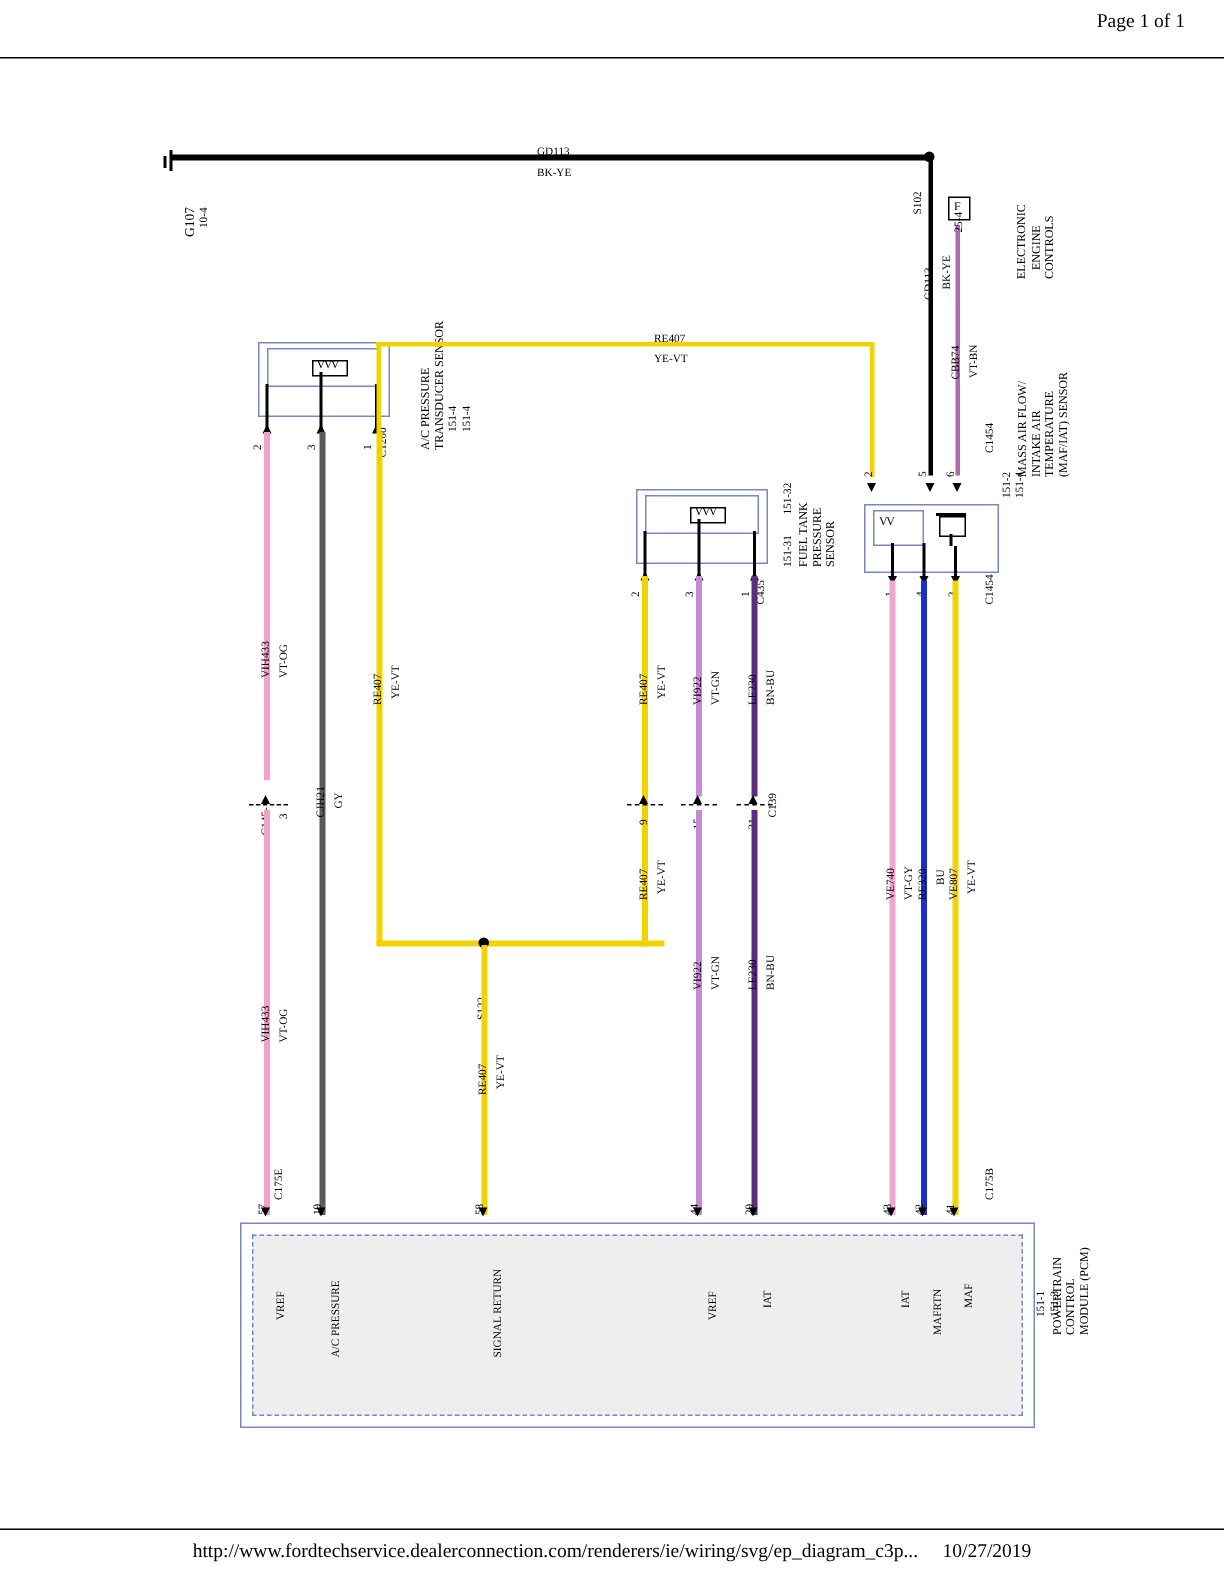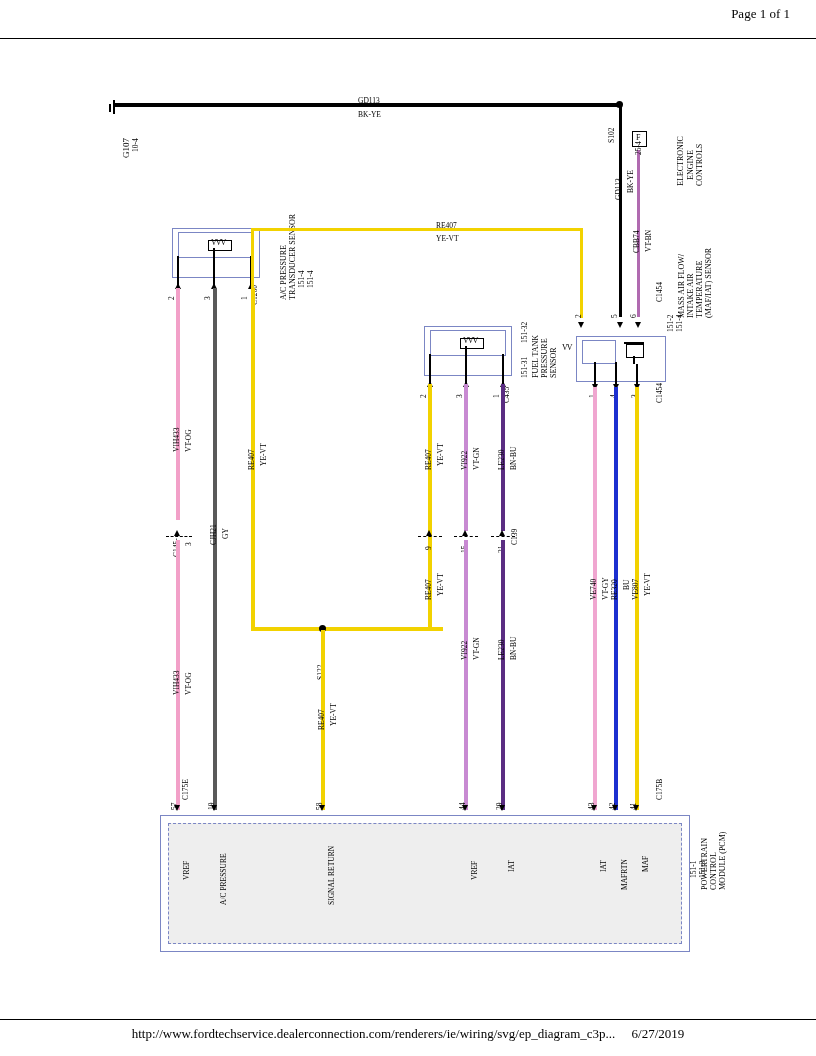--- a/index.html
+++ b/index.html
@@ -163,21 +163,21 @@
   <div class="conn" style="left:491px;top:536px;width:24px;"></div>
   <div class="arrow arrup" style="left:499px;top:530px;"></div>
   <div class="vlbl" style="left:497px;top:553px;">21</div>
   <div class="vlbl" style="left:510px;top:545px;">C139</div>
   <div class="w" style="left:501px;top:540px;width:4px;height:270px;background:#5a2d82;"></div>
   <div class="vlbl" style="left:497px;top:660px;">LE230</div>
   <div class="vlbl" style="left:509px;top:660px;">BN-BU</div>
 
   <div class="box" style="left:576px;top:336px;width:88px;height:44px;"></div>
   <div class="box" style="left:582px;top:340px;width:32px;height:22px;"></div>
-  <div class="lbl" style="left:562px;top:343px;font-size:8px;letter-spacing:-1px;text-align:center;">VV</div>
+  <div class="lbl" style="left:586px;top:343px;font-size:8px;letter-spacing:-1px;text-align:center;">VV</div>
   <div class="w" style="left:624px;top:342px;width:20px;height:2px;background:#000;"></div>
   <div class="w" style="left:626px;top:344px;width:16px;height:12px;border:1px solid #000;background:#fff;"></div>
   <div class="w" style="left:633px;top:356px;width:2px;height:8px;background:#000;"></div>
 
   <div class="vlbl" style="left:574px;top:318px;">2</div>
   <div class="vlbl" style="left:610px;top:318px;">5</div>
   <div class="vlbl" style="left:629px;top:318px;">6</div>
   <div class="arrow ardn" style="left:578px;top:322px;"></div>
   <div class="arrow ardn" style="left:617px;top:322px;"></div>
   <div class="arrow ardn" style="left:635px;top:322px;"></div>
@@ -254,16 +254,16 @@
   <div class="vlbl8" style="left:700px;top:890px;">POWERTRAIN</div>
   <div class="vlbl8" style="left:709px;top:890px;">CONTROL</div>
   <div class="vlbl8" style="left:718px;top:890px;">MODULE (PCM)</div>
   <div class="vlbl" style="left:689px;top:878px;">151-1</div>
   <div class="vlbl" style="left:698px;top:878px;">151-3</div>
 
   <div class="hrule" style="bottom:36px;"></div>
   <div class="footer">
     <span>http://www.fordtechservice.dealerconnection.com/renderers/ie/wiring/svg/ep_diagram_c3p...</span>
     &nbsp;&nbsp;&nbsp;
-    <span>6/27/2019</span>
+    <span>10/27/2019</span>
   </div>
 
 </div>
 
 </body></html>

